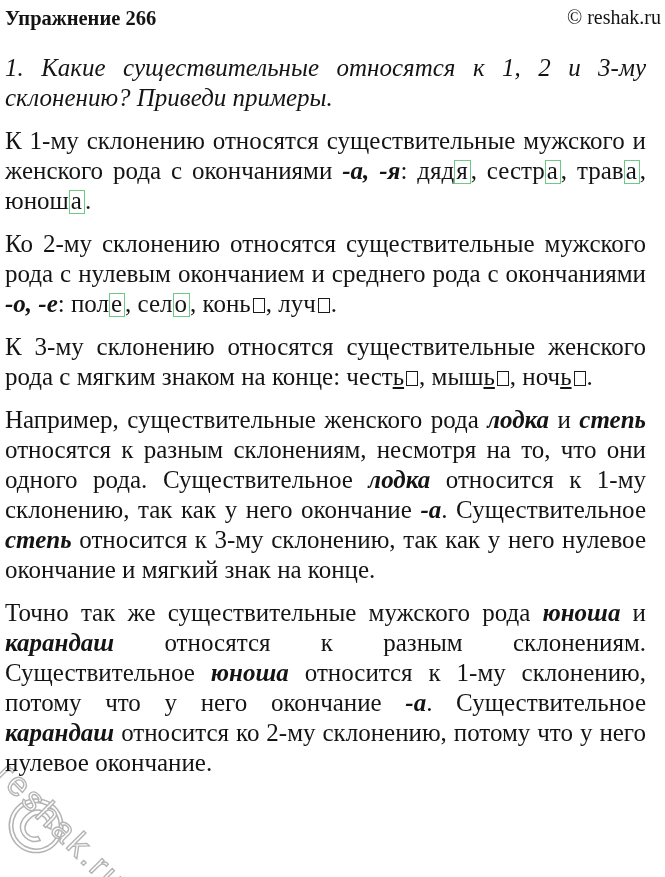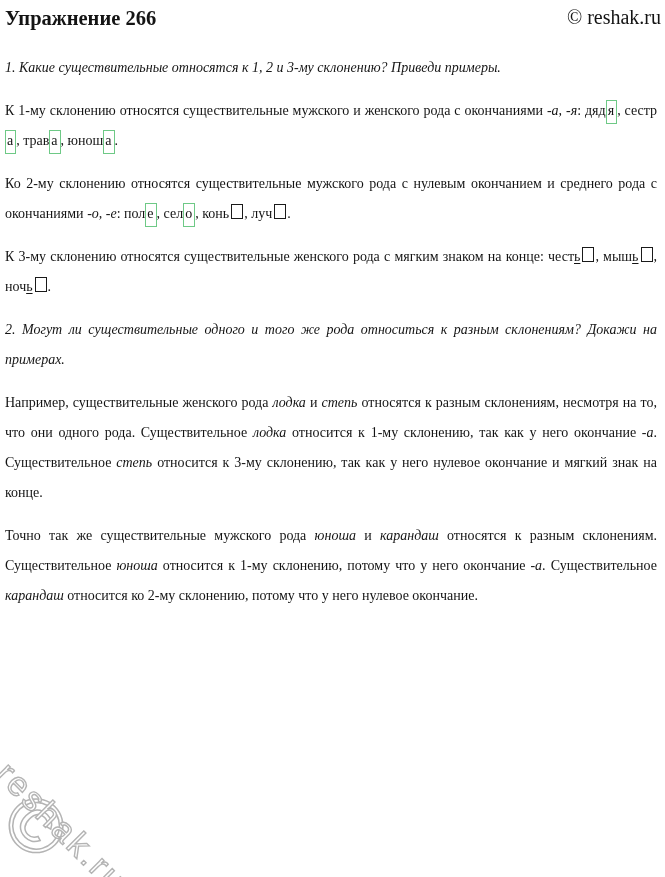--- a/index.html
+++ b/index.html
@@ -35,31 +35,31 @@
   }
   .copyright {
     font-size: 20px;
     line-height: 22px;
   }
   .content {
     position: relative;
     z-index: 2;
   }
   .content p.para {
-    margin: 0 4px 13px 0;
-    font-size: 14px;
+    margin: 0 15px 13px 0;
+    font-size: 25px;
     line-height: 30px;
     text-align: justify;
   }
   .content p.para.italic {
     font-style: italic;
   }
   .seg-r { }
   .seg-i { font-style: italic; }
-  .seg-bi { font-weight: normal; font-style: italic; }
+  .seg-bi { font-weight: bold; font-style: italic; }
   .seg-u { text-decoration: underline; text-underline-offset: 2px; }
   .seg-box {
     display: inline-block;
     line-height: 17px;
     border: 1.6px solid var(--box-color, #6ec986);
     padding: 1px 2px 4px 1px;
     margin: 0;
     vertical-align: baseline;
   }
   .seg-sq {
@@ -116,18 +116,17 @@
   <div class="watermark">
     <span class="wm-copy">©</span>
     <span class="wm-text">reshak.ru</span>
   </div>
 
   <div class="content" id="content">
       <p class="para italic"><span class="seg-i">1. Какие существительные относятся к 1, 2 и 3-му склонению? Приведи примеры.</span></p>
       <p class="para "><span class="seg-r">К 1-му склонению относятся существительные мужского и женского рода с окончаниями </span><span class="seg-bi">-а, -я</span><span class="seg-r">: дяд</span><span class="seg-box">я</span><span class="seg-r">, сестр</span><span class="seg-box">а</span><span class="seg-r">, трав</span><span class="seg-box">а</span><span class="seg-r">, юнош</span><span class="seg-box">а</span><span class="seg-r">.</span></p>
       <p class="para "><span class="seg-r">Ко 2-му склонению относятся существительные мужского рода с нулевым окончанием и среднего рода с окончаниями </span><span class="seg-bi">-о, -е</span><span class="seg-r">: пол</span><span class="seg-box">е</span><span class="seg-r">, сел</span><span class="seg-box">о</span><span class="seg-r">, конь</span><span class="seg-sq"></span><span class="seg-r">, луч</span><span class="seg-sq"></span><span class="seg-r">.</span></p>
       <p class="para "><span class="seg-r">К 3-му склонению относятся существительные женского рода с мягким знаком на конце: чест</span><span class="seg-u">ь</span><span class="seg-sq"></span><span class="seg-r">, мыш</span><span class="seg-u">ь</span><span class="seg-sq"></span><span class="seg-r">, ноч</span><span class="seg-u">ь</span><span class="seg-sq"></span><span class="seg-r">.</span></p>
-      <p class="para italic"><span class="seg-i">2. Могут ли существительные одного и того же рода относиться к разным склонениям? Докажи на примерах.</span></p>
       <p class="para "><span class="seg-r">Например, существительные женского рода </span><span class="seg-bi">лодка</span><span class="seg-r"> и </span><span class="seg-bi">степь</span><span class="seg-r"> относятся к разным склонениям, несмотря на то, что они одного рода. Существительное </span><span class="seg-bi">лодка</span><span class="seg-r"> относится к 1-му склонению, так как у него окончание </span><span class="seg-bi">-а</span><span class="seg-r">. Существительное </span><span class="seg-bi">степь</span><span class="seg-r"> относится к 3-му склонению, так как у него нулевое окончание и мягкий знак на конце.</span></p>
       <p class="para "><span class="seg-r">Точно так же существительные мужского рода </span><span class="seg-bi">юноша</span><span class="seg-r"> и </span><span class="seg-bi">карандаш</span><span class="seg-r"> относятся к разным склонениям. Существительное </span><span class="seg-bi">юноша</span><span class="seg-r"> относится к 1-му склонению, потому что у него окончание </span><span class="seg-bi">-а</span><span class="seg-r">. Существительное </span><span class="seg-bi">карандаш</span><span class="seg-r"> относится ко 2-му склонению, потому что у него нулевое окончание.</span></p>
     </div>
 
 </div>
 
 </body></html>

